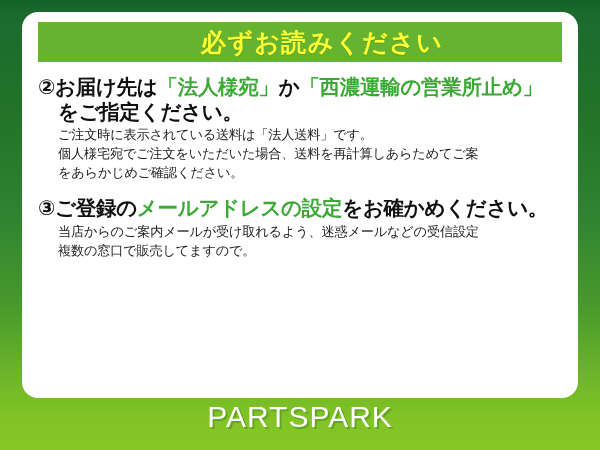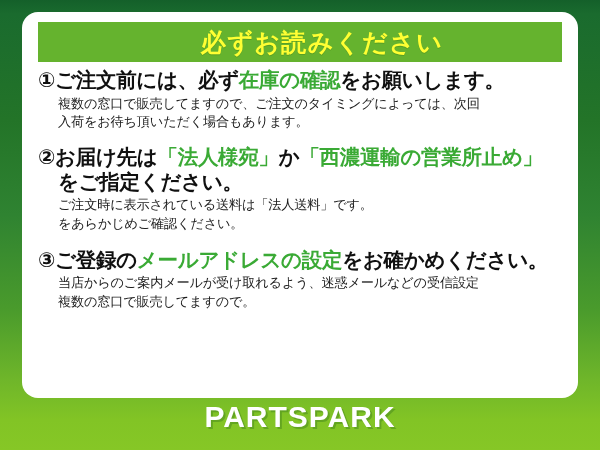--- a/index.html
+++ b/index.html
@@ -113,51 +113,47 @@
 
   
   #brand {
     position: absolute;
     left: 0;
     top: 402px;
     width: 600px;
     text-align: center;
     color: #ffffff;
     font-size: 30px;
-    font-weight: bold;
+    font-weight: normal;
     letter-spacing: 1px;
     line-height: 1;
     text-shadow: 2px 2px 0 rgba(74,140,30,.55);
   }
 </style>
 </head>
 <body>
 
 <div id="poster">
 
   <div id="card">
 
     <div class="header-bar">
       <span class="header-title">必ずお読みください</span>
     </div>
 
     <div class="sections">
 
       <div class="section" id="section-1">
-        <div class="section-head"><span class="marker">①</span><span>ご注文前には、必ず</span><span class="hl">在庫の確認</span><span>をお願いします。</span></div>
-        <div class="section-body">
-          <span class="bline">複数の窓口で販売してますので、ご注文のタイミングによっては、次回</span>
-          <span class="bline">入荷をお待ち頂いただく場合もあります。</span>
-        </div>
       </div>
 
       <div class="section" id="section-2">
         <div class="section-head wrapped"><span class="marker">②</span><span>お届け先は</span><span class="hl">「法人様宛」</span><span>か</span><span class="hl">「西濃運輸の営業所止め」</span><span class="head-line2">をご指定ください。</span></div>
         <div class="section-body">
           <span class="bline">ご注文時に表示されている送料は「法人送料」です。</span>
+          <span class="bline">個人様宅宛でご注文をいただいた場合、送料を再計算しあらためてご案</span>
           <span class="bline">をあらかじめご確認ください。</span>
         </div>
       </div>
 
       <div class="section" id="section-3">
         <div class="section-head"><span class="marker">③</span><span>ご登録の</span><span class="hl">メールアドレスの設定</span><span>をお確かめください。</span></div>
         <div class="section-body">
           <span class="bline">当店からのご案内メールが受け取れるよう、迷惑メールなどの受信設定</span>
           <span class="bline">複数の窓口で販売してますので。</span>
         </div>

